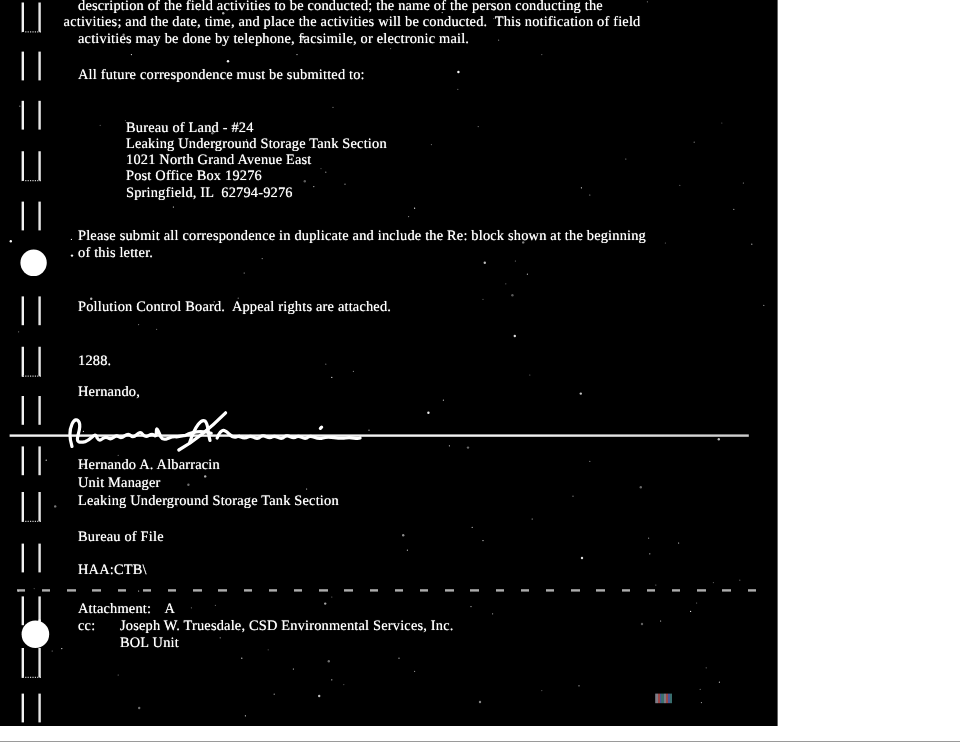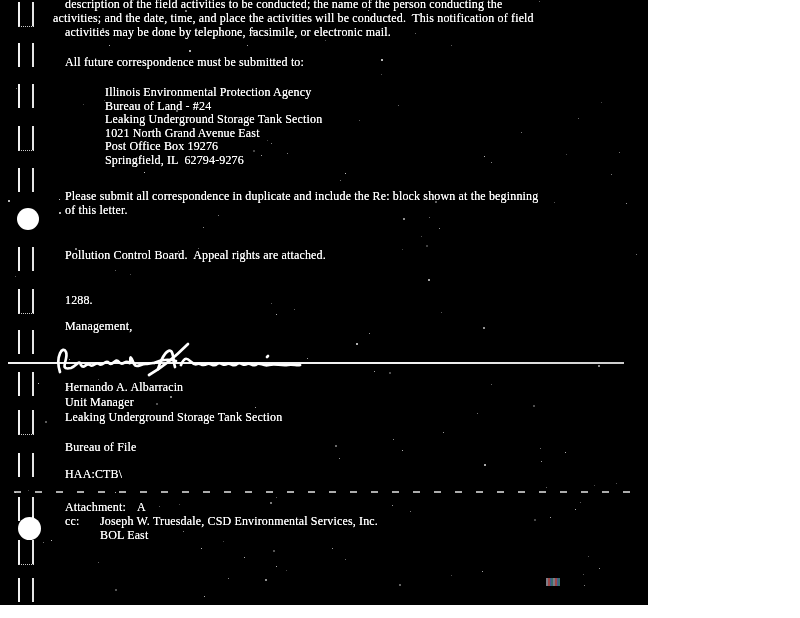--- a/index.html
+++ b/index.html
@@ -27,35 +27,34 @@
 <body>
 
 <div class="scan">
 
   <div class="ln" style="top:-2px;left:65px">description of the field activities to be conducted; the name of the person conducting the</div>
   <div class="ln" style="top:12px;left:53px">activities; and the date, time, and place the activities will be conducted.  This notification of field</div>
   <div class="ln" style="top:26px;left:65px">activities may be done by telephone, facsimile, or electronic mail.</div>
 
   <div class="ln" style="top:56px;left:65px">All future correspondence must be submitted to:</div>
 
-  <div class="ln" style="top:86px;left:105px">Illinois Environmental Protection Agency</div>
   <div class="ln" style="top:99.5px;left:105px">Bureau of Land - #24</div>
   <div class="ln" style="top:113px;left:105px">Leaking Underground Storage Tank Section</div>
   <div class="ln" style="top:126.5px;left:105px">1021 North Grand Avenue East</div>
   <div class="ln" style="top:140px;left:105px">Post Office Box 19276</div>
   <div class="ln" style="top:153.5px;left:105px">Springfield, IL  62794-9276</div>
 
   <div class="ln" style="top:190px;left:65px">Please submit all correspondence in duplicate and include the Re: block shown at the beginning</div>
   <div class="ln" style="top:204px;left:65px">of this letter.</div>
 
   <div class="ln" style="top:249px;left:65px">Pollution Control Board.  Appeal rights are attached.</div>
 
   <div class="ln" style="top:294px;left:65px">1288.</div>
 
-  <div class="ln" style="top:320px;left:65px">Management,</div>
+  <div class="ln" style="top:320px;left:65px">Hernando,</div>
 
   <svg class="sig" width="252" height="46" viewBox="0 0 252 46">
     <g fill="none" stroke="#ffffff" stroke-width="2.7" stroke-linecap="round" stroke-linejoin="round">
       <path d="M8,32 C3,16 11,5 14,12 C17,19 6,31 19,28 C25,26 27,19 29,25 C32,30 34,22 38,25 C42,28 43,21 47,24 C51,27 53,19 57,23 C61,27 63,17 67,22 C71,27 73,19 77,23 C80,25 76,9 82,24 C85,29 89,23 95,24 L101,23"></path>
       <path d="M106,29 C111,14 116,9 119,11 C122,14 121,21 123,27"></path>
       <path d="M102,23 C110,19 117,19 124,21"></path>
       <path d="M97,35 C111,27 127,13 136,4"></path>
       <path d="M129,25 C135,10 139,27 145,24 C149,22 149,27 155,24 C159,22 161,28 165,24 C169,21 171,27 175,24 C179,22 181,28 185,24 C189,21 191,27 195,24 C199,22 201,28 205,24 C209,22 211,27 217,25 C223,23 228,26 236,25 C241,24 245,26 248,25"></path>
       <path d="M215,17 l1,-1"></path>
     </g>
@@ -69,21 +68,21 @@
   <div class="ln" style="top:441px;left:65px">Bureau of File</div>
 
   <div class="ln" style="top:468px;left:65px">HAA:CTB\</div>
 
   <div class="dash-line"></div>
 
   <div class="ln" style="top:501px;left:65px">Attachment:</div>
   <div class="ln" style="top:501px;left:137px">A</div>
   <div class="ln" style="top:515px;left:65px">cc:</div>
   <div class="ln" style="top:515px;left:100px">Joseph W. Truesdale, CSD Environmental Services, Inc.</div>
-  <div class="ln" style="top:529px;left:100px">BOL East</div>
+  <div class="ln" style="top:529px;left:100px">BOL Unit</div>
 
   <div class="hole hole1"></div>
   <div class="hole hole2"></div>
 
   <div id="lmarks">
       <div class="lmark dot" style="top: 2px;"></div>
       <div class="lmark" style="top: 43px;"></div>
       <div class="lmark" style="top: 84px;"></div>
       <div class="lmark dot" style="top: 126px;"></div>
       <div class="lmark" style="top: 168px;"></div>

